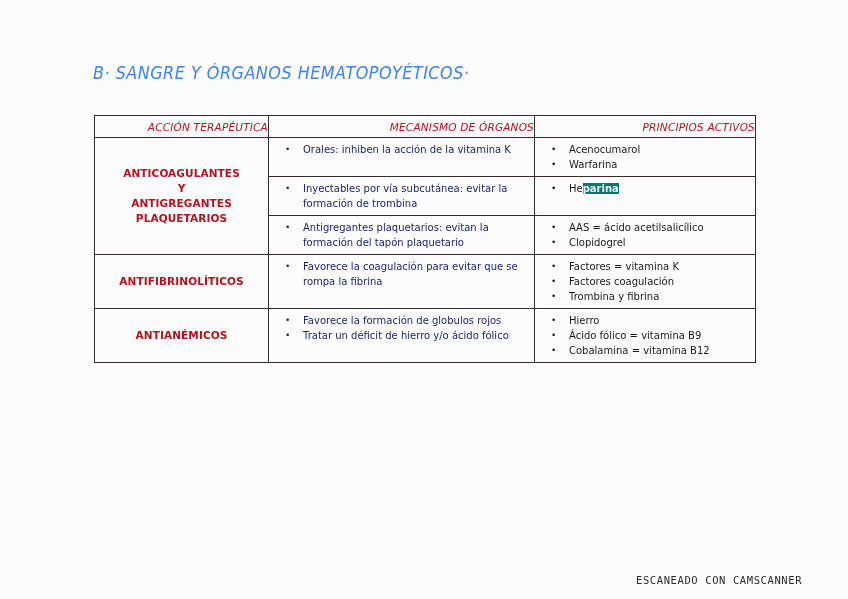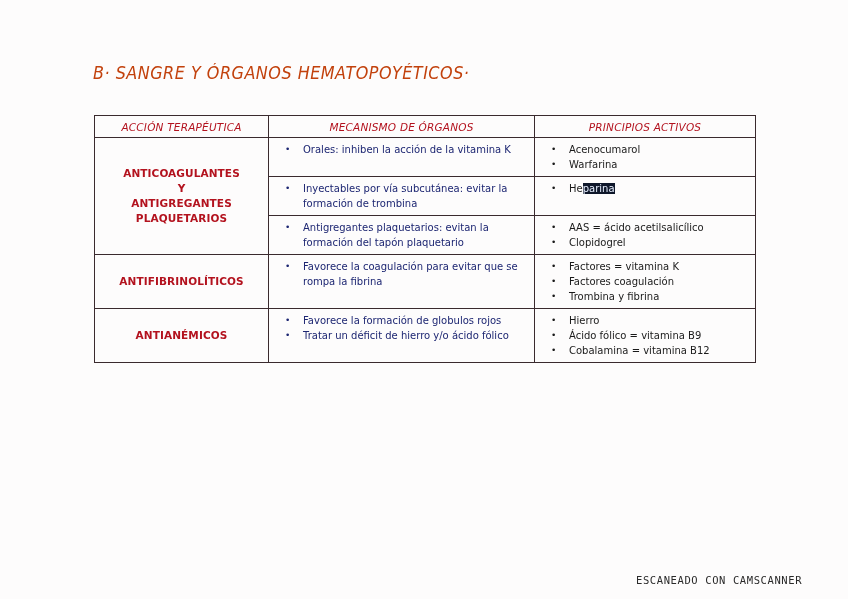--- a/index.html
+++ b/index.html
@@ -4,54 +4,54 @@
 <style>
   html, body { margin:0; padding:0; }
   body {
     width:848px; height:599px; position:relative; overflow:hidden;
     background:#fdfcfc;
     font-family:"DejaVu Sans", sans-serif;
   }
   .section-title {
     position:absolute; left:93px; top:64px;
     font-family:"DejaVu Sans", sans-serif; font-style:italic;
-    font-size:16px; letter-spacing:0.5px; color:#c2410c;
+    font-size:16px; letter-spacing:0.5px; color:#3b82f6;
     transform:scaleY(1.05);
   }
   table.drug-table {
     position:absolute; left:94px; top:115px;
     width:661px; border-collapse:collapse;
     table-layout:fixed;
   }
   table.drug-table td, table.drug-table th {
     border:1.3px solid #3a2a2e;
     padding:0; vertical-align:top;
   }
   th {
     height:21px; vertical-align:middle !important;
     font-style:italic; font-weight:normal;
-    color:#b3121e; font-size:10.5px; text-align:center;
+    color:#b3121e; font-size:10.5px; text-align:right;
     letter-spacing:0.2px;
   }
   td.action {
     color:#b3121e; font-weight:bold; font-size:10.5px;
     text-align:center; vertical-align:middle !important; line-height:15px;
   }
   td.action div { letter-spacing:0.1px; }
   ul.blist {
     margin:0; padding:4px 6px 4px 34px; list-style:none;
     font-size:10px; line-height:15px;
   }
   ul.blist li { position:relative; }
   ul.blist li::before {
     content:"•"; position:absolute; left:-18px; top:0; font-size:9px;
   }
   .mech { color:#1d2672; }
   .active { color:#1a1a1a; }
-  .hl { background:#0f172a; color:#e8f0ff; }
+  .hl { background:#0f766e; color:#e8f0ff;font-weight:bold; }
   .watermark {
     position:absolute; left:636px; top:574px;
     font-family:"DejaVu Sans Mono", monospace; font-size:10.5px;
     color:#2a2a2a; letter-spacing:0.6px;
   }
 </style>
 </head>
 <body>
 
 <div class="section-title">B· SANGRE Y ÓRGANOS HEMATOPOYÉTICOS·</div>

